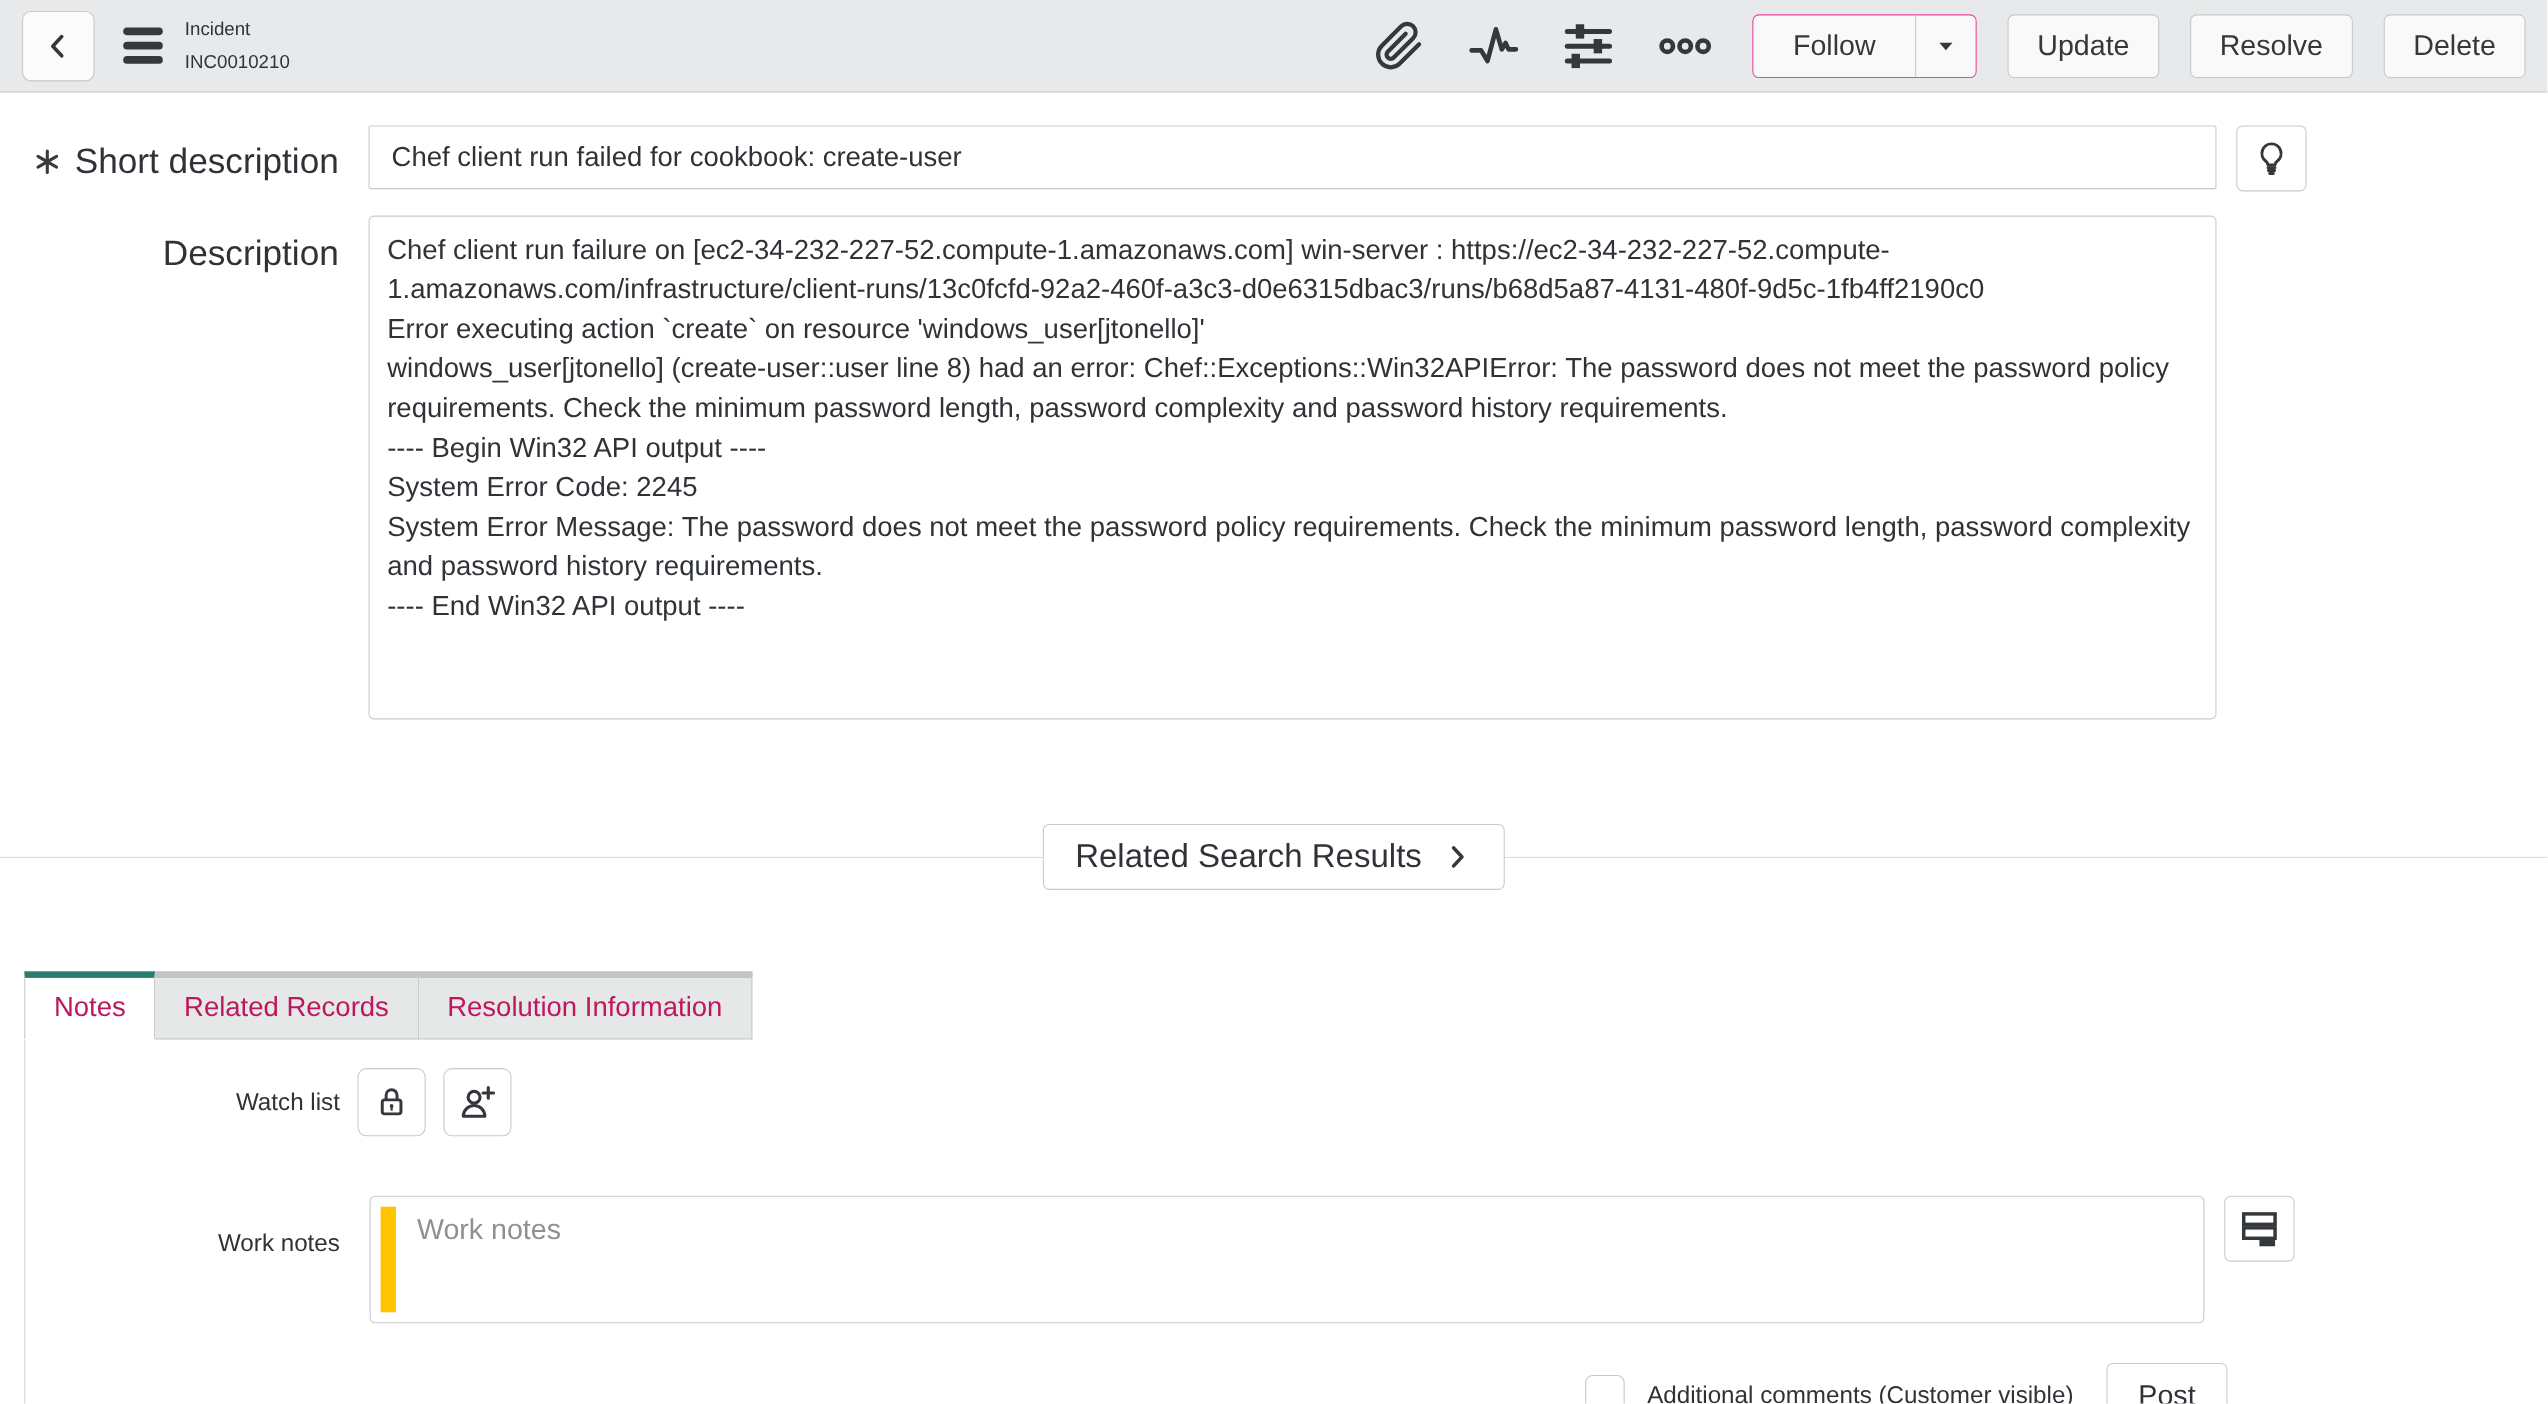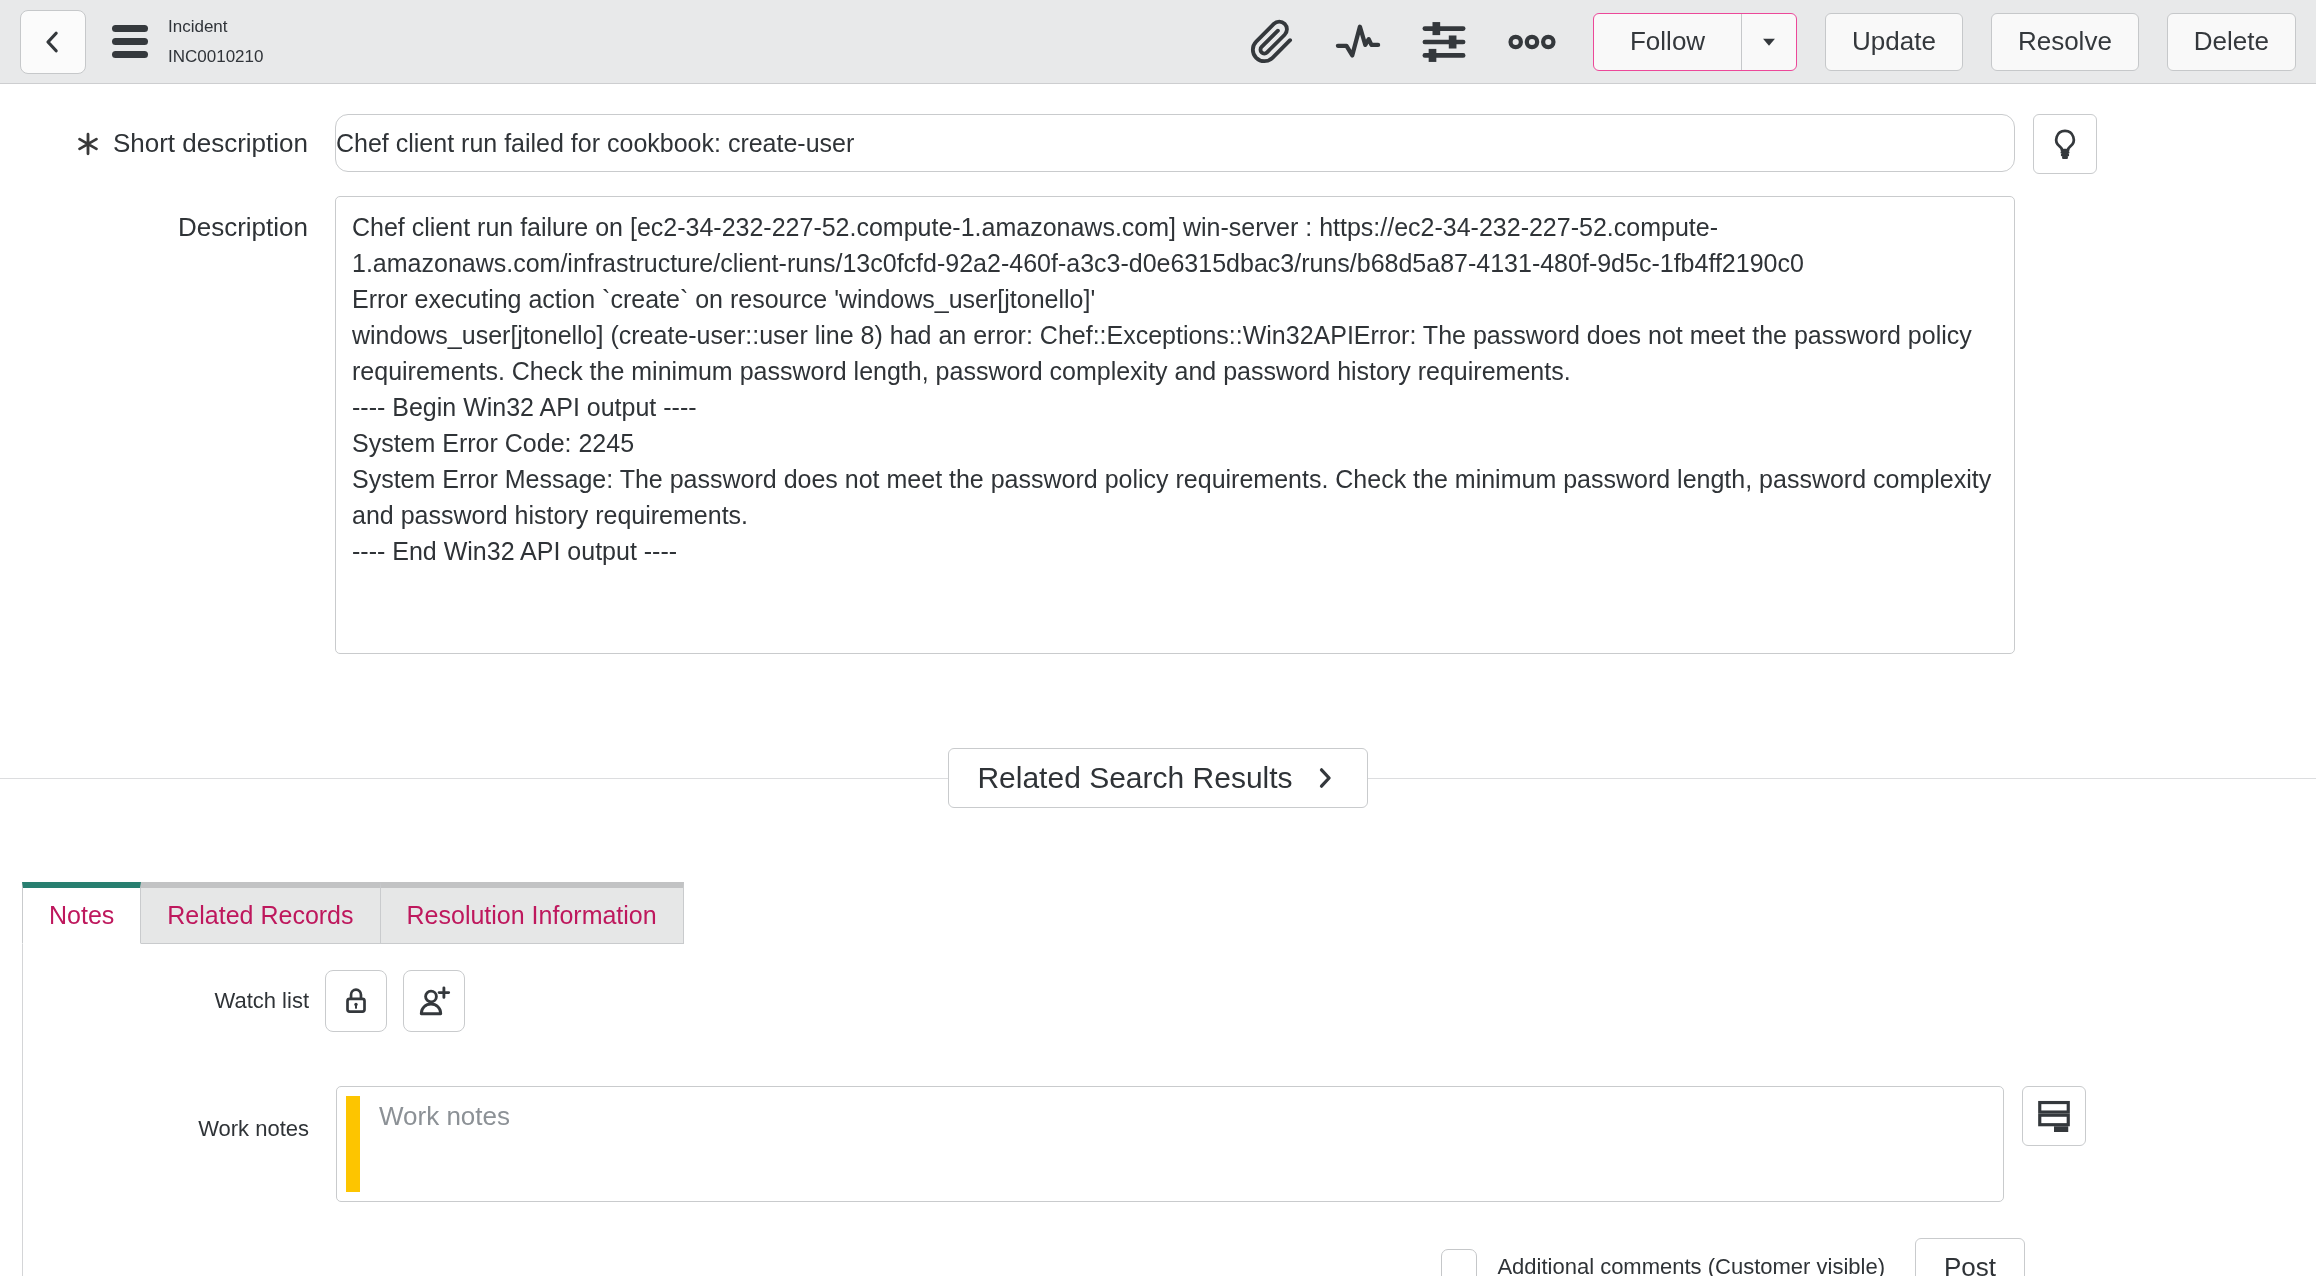--- a/index.html
+++ b/index.html
@@ -33,28 +33,28 @@
     border:1px solid #c6c8ca; border-radius:6px; font-size:26px; color:#34383c;
     font-family:"Liberation Sans", sans-serif; cursor:pointer;
   }
 
   
   .form-row { display:flex; align-items:flex-start; }
   .row-short { margin-top:30px; }
   .row-desc  { margin-top:22px; }
   .label-col {
     width:308px; display:flex; justify-content:flex-end; align-items:center;
-    gap:12px; font-size:26px; color:#2f3337; padding-top:14px;
+    gap:12px; font-size:32px; color:#2f3337; padding-top:14px;
   }
   .label-col.top { align-items:flex-start; padding-top:16px; }
   .field-col { margin-left:27px; width:1680px; }
   .text-input {
-    width:100%; height:58px; border:1px solid #c9cbcd; border-radius:13px;
+    width:100%; height:58px; border:1px solid #c9cbcd; border-radius:2px;
     font-family:"Liberation Sans", sans-serif; font-size:25px; color:#2f3337;
-    padding:0 0; background:#fff;
+    padding:0 20px; background:#fff;
   }
   .desc-area {
     width:100%; height:458px; border:1px solid #c9cbcd; border-radius:5px;
     font-family:"Liberation Sans", sans-serif; font-size:25px; line-height:36px;
     color:#2f3337; padding:12px 16px; resize:none; background:#fff;
   }
   .side-btn {
     width:64px; height:60px; margin-left:18px; border:1px solid #c9cbcd; border-radius:6px;
     background:#fff; display:flex; align-items:center; justify-content:center; cursor:pointer; flex:none;
   }

